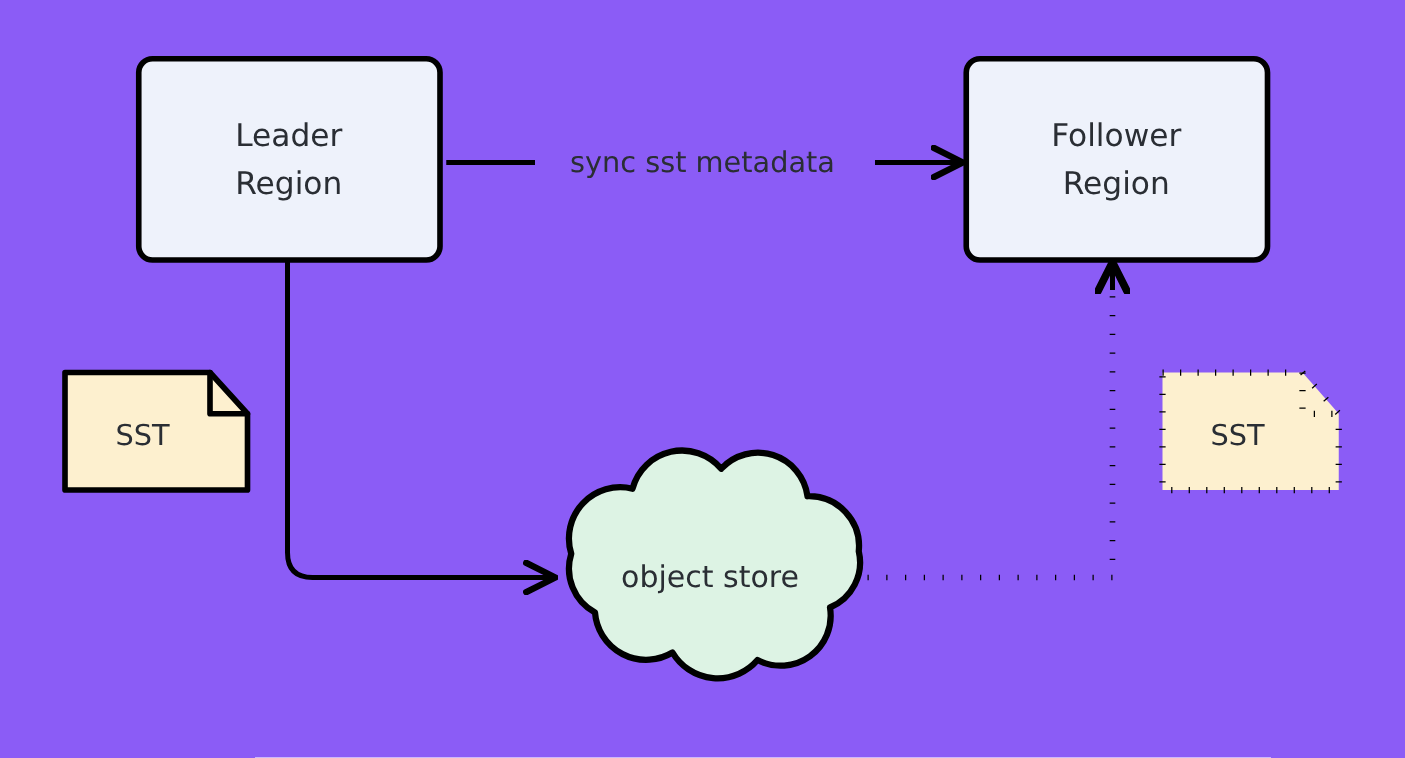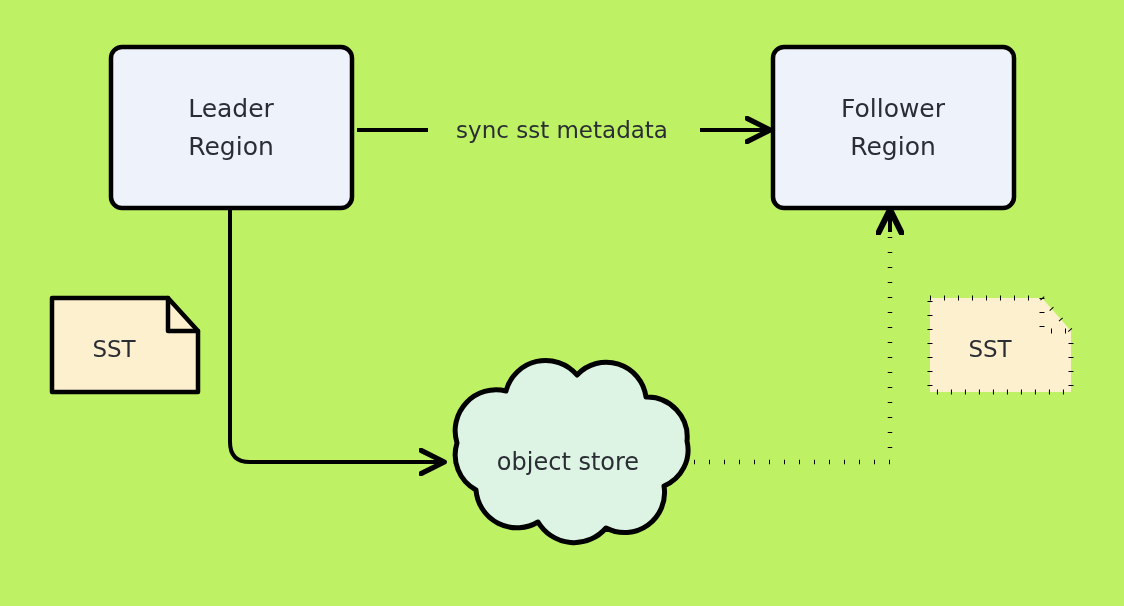--- a/index.html
+++ b/index.html
@@ -8,21 +8,21 @@
     padding: 0;
     background: #ffffff;
   }
   body {
     font-family: "DejaVu Sans", "Liberation Sans", sans-serif;
   }
   #canvas {
     position: relative;
     width: 1124px;
     height: 606px;
-    background: #bef264;
+    background: #8b5cf6;
     overflow: hidden;
   }
   #canvas svg {
     position: absolute;
     top: 0;
     left: 0;
     width: 1124px;
     height: 606px;
   }
   .node-label {

